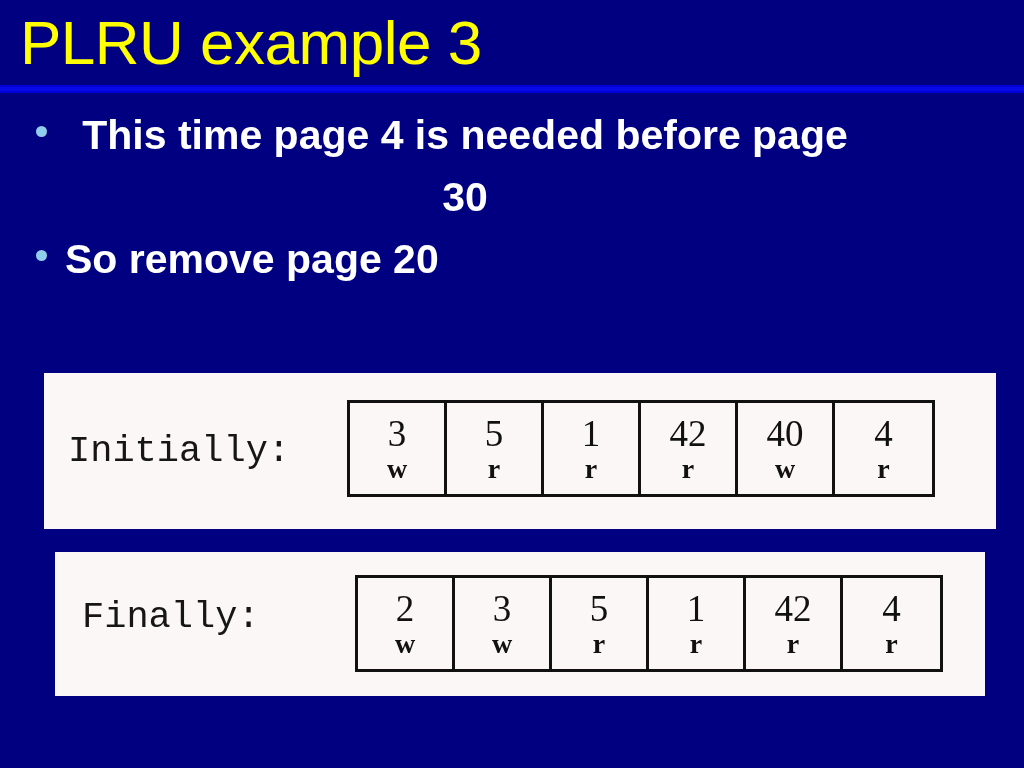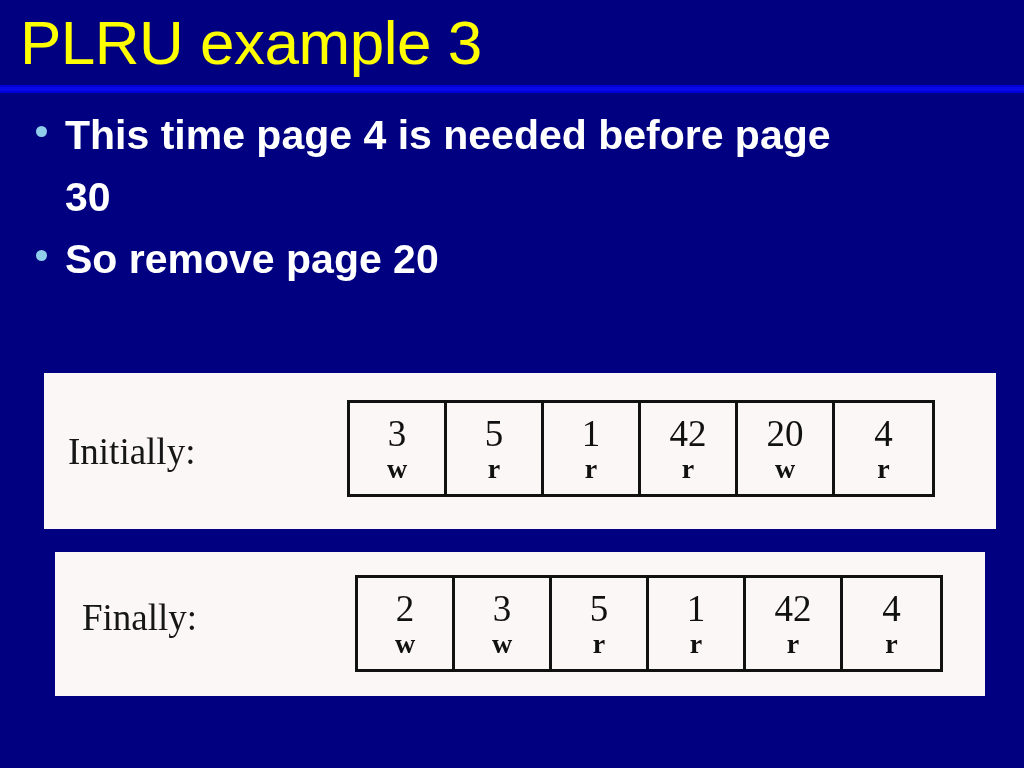--- a/index.html
+++ b/index.html
@@ -13,20 +13,21 @@
     font-family: "Liberation Sans", sans-serif;
     overflow: hidden;
     position: relative;
   }
   .slide {
     position: absolute;
     left: 0; top: 0;
     width: 1024px;
     height: 768px;
     background: #010081;
+    text-align: center;
   }
 
   
   .title {
     position: absolute;
     left: 20px;
     top: 2px;
     font-size: 62px;
     line-height: 82px;
     color: #FFFF00;
@@ -96,21 +97,21 @@
   #panel-finally {
     left: 55px;
     top: 552px;
     width: 930px;
     height: 144px;
   }
 
   .panel-label {
     position: absolute;
     color: #161616;
-    font-family: Liberation Serif, serif;
+    font-family: Liberation Mono, monospace;
     font-size: 37px;
     line-height: 37px;
     white-space: nowrap;
   }
   #label-initially { left: 24px; top: 60px; }
   #label-finally   { left: 27px; top: 47px; }
 
   
   .cells {
     position: absolute;
@@ -185,21 +186,21 @@
       </div>
       <div class="cell">
         <span class="page-num">1</span>
         <span class="page-flag">r</span>
       </div>
       <div class="cell">
         <span class="page-num">42</span>
         <span class="page-flag">r</span>
       </div>
       <div class="cell">
-        <span class="page-num">20</span>
+        <span class="page-num">40</span>
         <span class="page-flag">w</span>
       </div>
       <div class="cell">
         <span class="page-num">4</span>
         <span class="page-flag">r</span>
       </div>
     </div>
   </div>
 
   <div class="panel" id="panel-finally">

